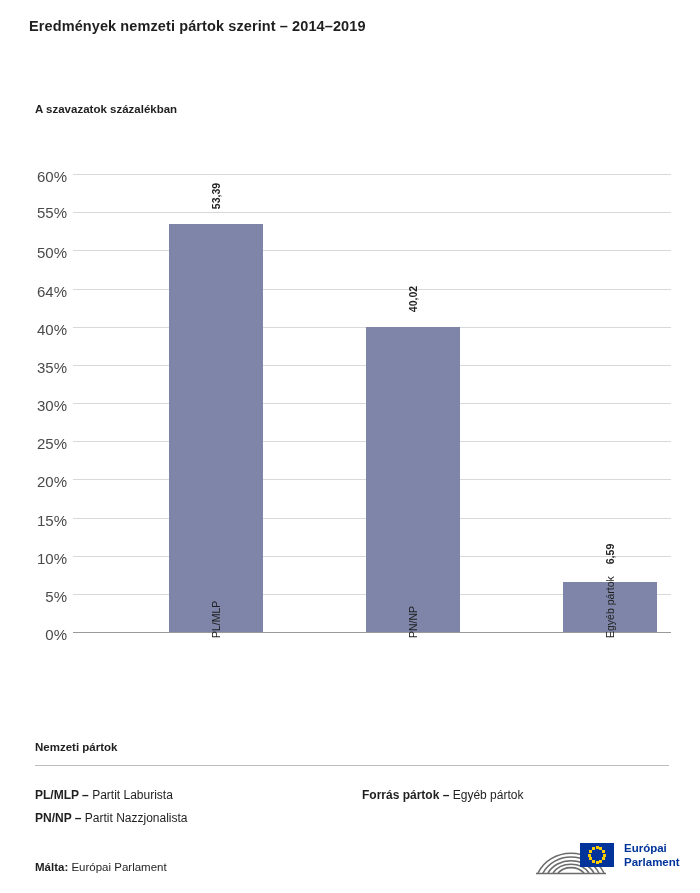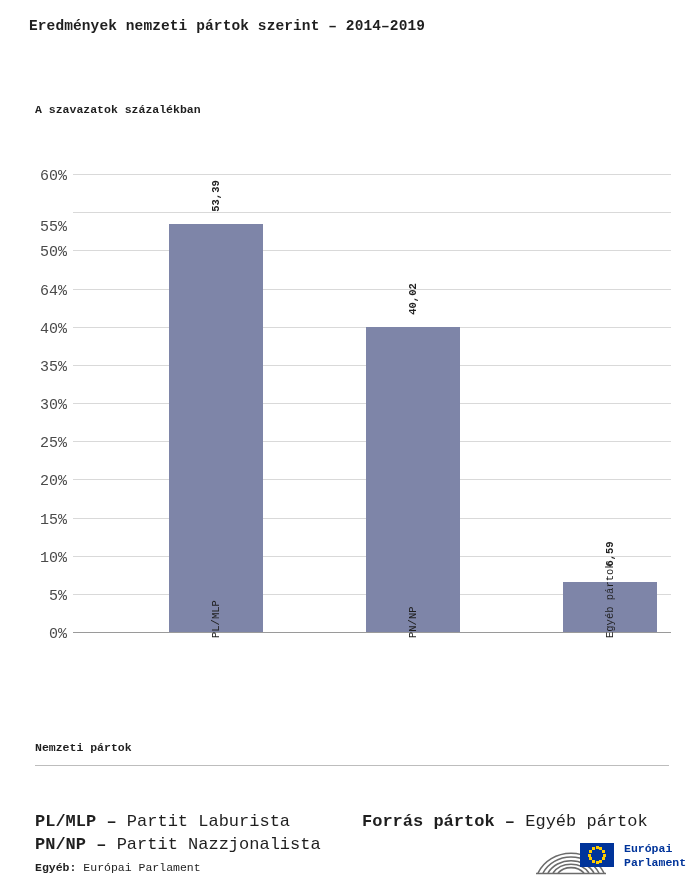--- a/index.html
+++ b/index.html
@@ -14,21 +14,20 @@
     color: #2b2b2b;
     position: relative;
     overflow: hidden;
   }
   .page {
     position: relative;
     width: 664px;
     height: 893px;
     box-sizing: border-box;
     padding: 17px;
-    font-family: Liberation Mono, monospace;
   }
   .title {
     position: absolute;
     left: 29px;
     top: 18px;
     font-size: 14.5px;
     font-weight: bold;
     color: #1f1f1f;
     letter-spacing: 0.1px;
   }
@@ -140,24 +139,23 @@
   .legend-rule {
     position: absolute;
     left: 35px;
     top: 765px;
     width: 634px;
     height: 1px;
     background: #bdbdbd;
   }
   .legend-item {
     position: absolute;
-    font-size: 17px;
+    font-size: 12px;
     color: #1f1f1f;
     white-space: nowrap;
-    margin-top: 24px;
   }
   .legend-item .abbr {
     font-weight: bold;
   }
   .legend-item .full {
     font-weight: normal;
   }
   .li-0 { left: 35px; top: 788px; }
   .li-1 { left: 35px; top: 811px; }
   .li-2 { left: 362px; top: 788px; }
@@ -249,21 +247,21 @@
           <div class="ylabel" style="top: 229px; text-align: right;">30%</div>
           <div class="gridline" style="top: 190.833px;"></div>
           <div class="ylabel" style="top: 190.833px;">35%</div>
           <div class="gridline" style="top: 152.667px;"></div>
           <div class="ylabel" style="top: 152.667px;">40%</div>
           <div class="gridline" style="top: 114.5px;"></div>
           <div class="ylabel" style="top: 114.5px;">64%</div>
           <div class="gridline" style="top: 76.3333px;"></div>
           <div class="ylabel" style="top: 76.3333px;">50%</div>
           <div class="gridline" style="top: 38.1667px;"></div>
-          <div class="ylabel" style="top: 51px;">55%</div>
+          <div class="ylabel" style="top: 36px;">55%</div>
           <div class="gridline" style="top: 0px;"></div>
           <div class="ylabel" style="top: 0px;">60%</div>
         </div>
       <div class="bars" id="bars">
           <div class="bar-wrap" style="width: 94px; left: 96px; height: 458px;">
             <div class="bar" style="height: 407.544px; background: rgb(126, 133, 168);"></div>
             <div class="bar-value" style="bottom: 429.544px;">53,39</div>
             <div class="cat-label">PL/MLP</div>
           </div>
           <div class="bar-wrap" style="width: 94px; left: 293px; height: 458px;">
@@ -290,21 +288,21 @@
   <div class="legend-item li-1">
     <span class="abbr">PN/NP –</span>
     <span class="full">Partit Nazzjonalista</span>
   </div>
   <div class="legend-item li-2">
     <span class="abbr">Forrás pártok –</span>
     <span class="full">Egyéb pártok</span>
   </div>
 
   <div class="source">
-    <span class="src-label">Egyéb:</span>
+    <span class="src-label">Málta:</span>
     <span class="src-value">Európai Parlament</span>
   </div>
 
   <div class="ep-logo">
     <svg class="ep-lines" viewBox="0 0 78 42">
       <g fill="none" stroke="#6b6b6b" stroke-width="1.6">
         <path d="M6,38 A36,33 0 0,1 72,38"></path>
         <path d="M11,38 A31,28 0 0,1 67,38"></path>
         <path d="M16,38 A26,23 0 0,1 62,38"></path>
         <path d="M21,38 A21,18 0 0,1 57,38"></path>

